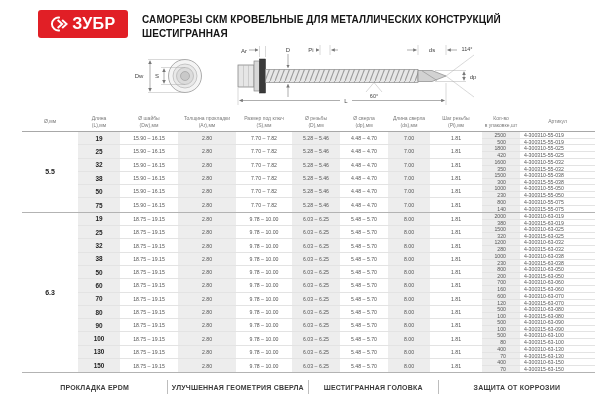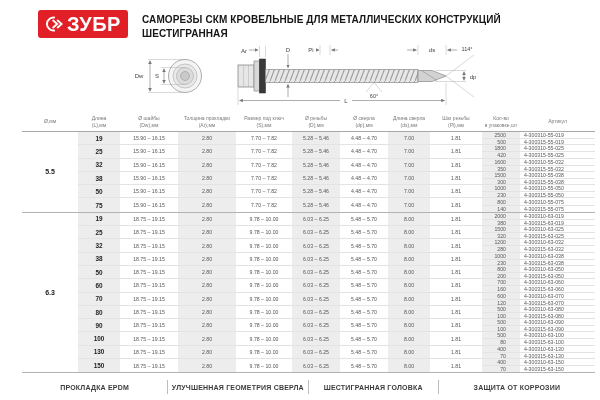--- a/index.html
+++ b/index.html
@@ -2,21 +2,21 @@
 <html><head>
 <meta charset="utf-8">
 <style>
   html,body{margin:0;padding:0;background:#fff;}
   .page{position:relative;width:600px;height:400px;background:#fff;overflow:hidden;
         font-family:"Liberation Sans",sans-serif;--brand-red:#e11f26;--shade:#ededed;}
 
   
   .logo{position:absolute;left:38px;top:10px;width:90px;height:28px;background:var(--brand-red);
         border-radius:3px;display:flex;align-items:center;justify-content:center;gap:4px;}
-  .logo-text{color:#fff;font-weight:bold;font-size:20px;letter-spacing:.5px;line-height:1;}
+  .logo-text{color:#fff;font-weight:bold;font-size:16px;letter-spacing:.5px;line-height:1;}
   .title{position:absolute;left:142px;top:13px;font-weight:bold;font-size:10px;color:#151515;
          line-height:1.4;letter-spacing:.1px;}
 
   
   .diagram{position:absolute;left:130px;top:42px;width:360px;height:68px;}
   .diagram text{font-family:"Liberation Sans",sans-serif;font-size:6px;fill:#444;}
   .dim{stroke:#777;stroke-width:.6;fill:none;}
   .ext{stroke:#aaa;stroke-width:.45;fill:none;}
 
   

